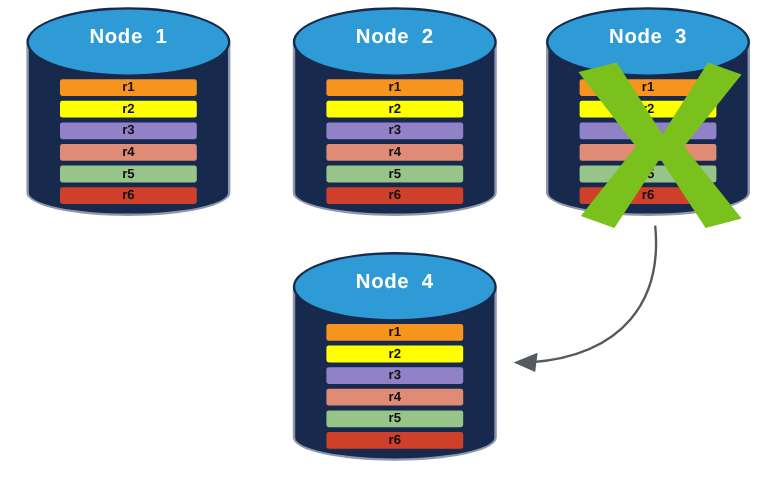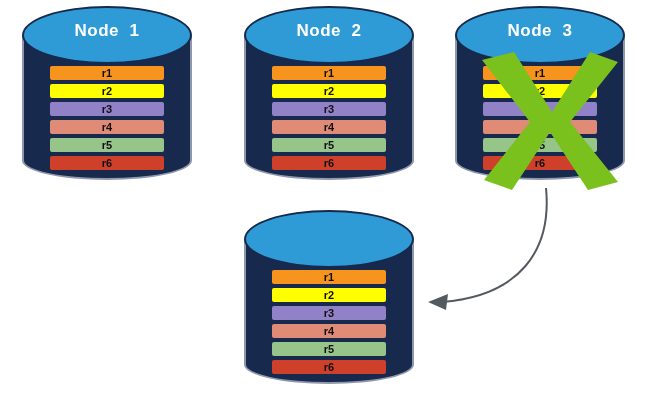--- a/index.html
+++ b/index.html
@@ -145,20 +145,21 @@
 
   <svg class="cross" style="left:478px; top:50px;" width="140" height="142" viewBox="0 0 140 142">
     <g fill="#7ac11e">
       <polygon points="4,10 36,2 74,62 112,2 140,12 92,72 140,132 110,140 72,82 34,140 6,130 52,72"></polygon>
     </g>
   </svg>
 
   <div class="node" style="left:244px; top:208px;">
     <div class="body"></div>
     <div class="top"></div>
+    <div class="title">Node  4</div>
     <div class="records">
       <div class="rec" style="background:#f7941e;">r1</div>
       <div class="rec" style="background:#ffff00;">r2</div>
       <div class="rec" style="background:#9182c8;">r3</div>
       <div class="rec" style="background:#e08b75;">r4</div>
       <div class="rec" style="background:#97c489;">r5</div>
       <div class="rec" style="background:#cf402a;">r6</div>
     </div>
   </div>
 

